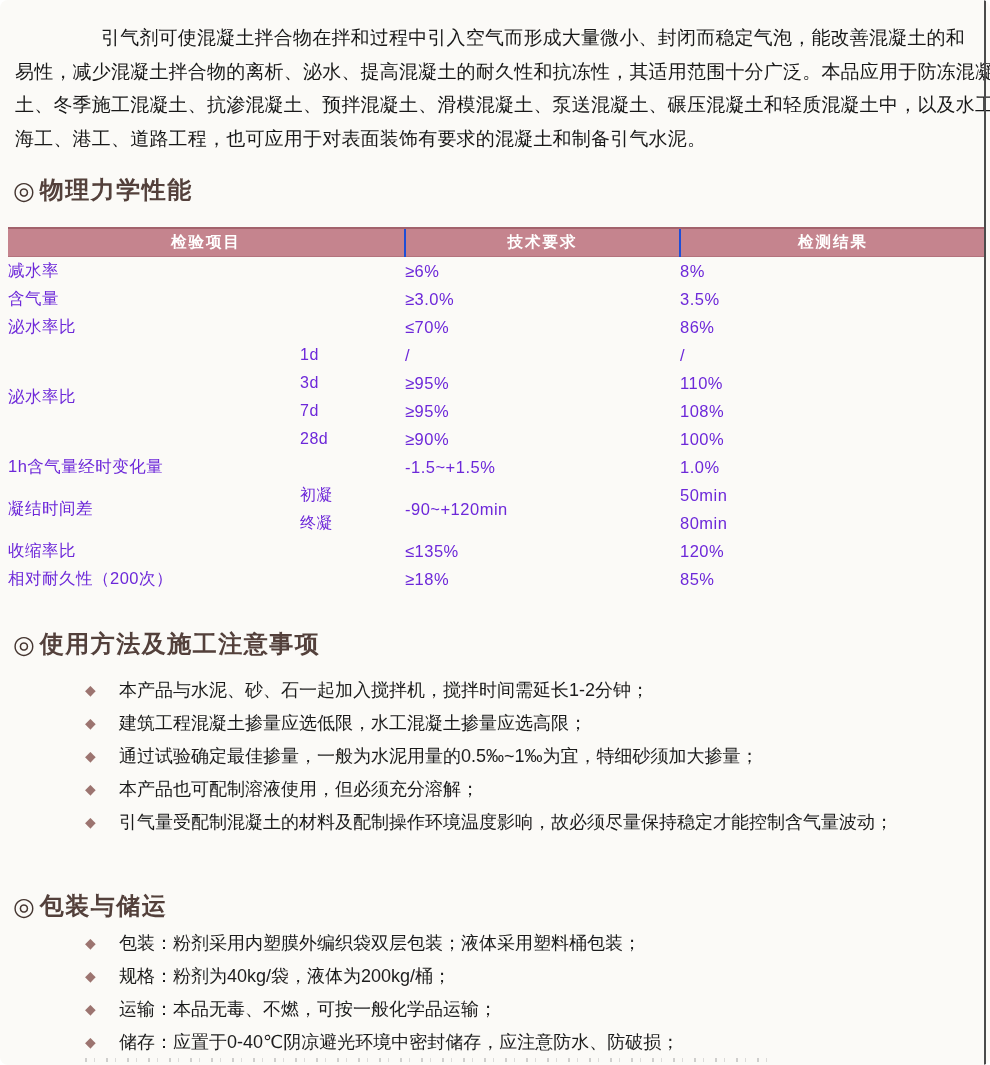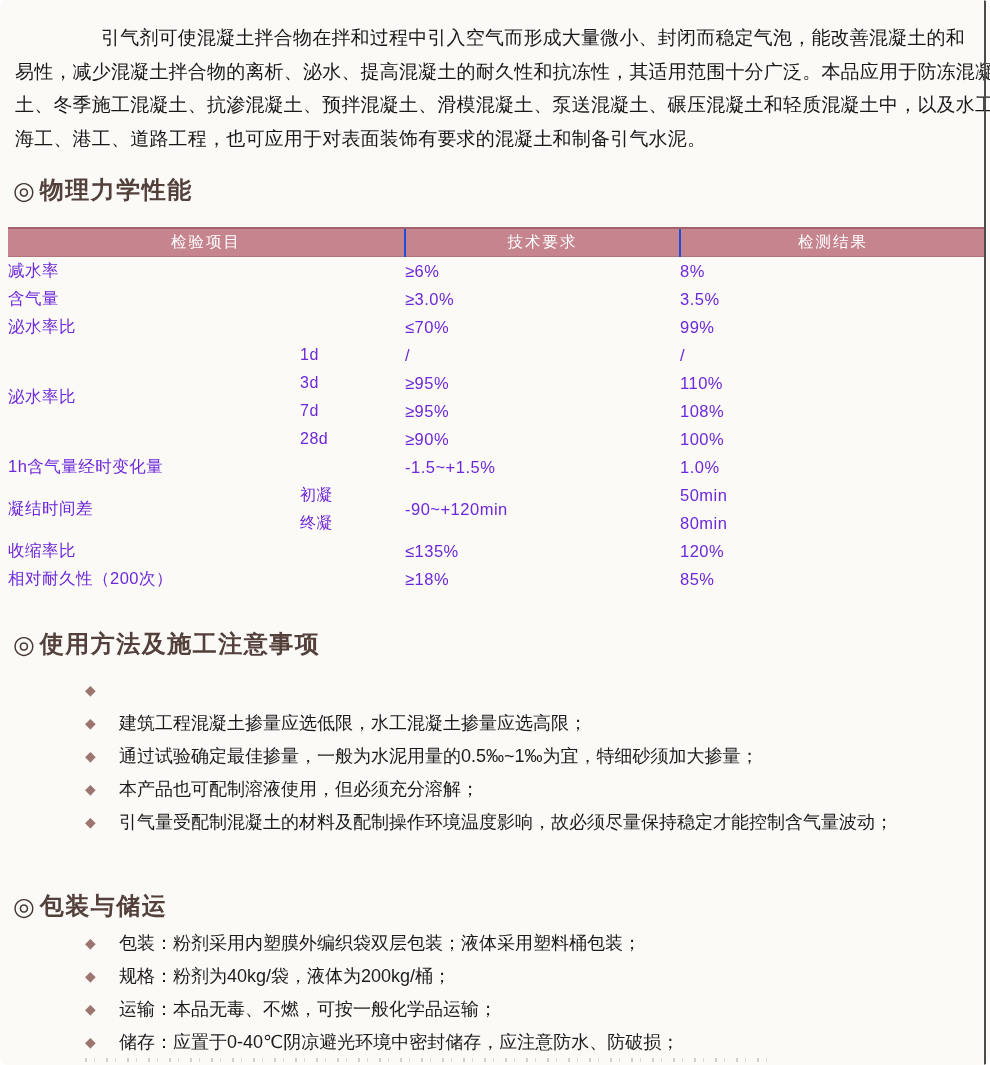--- a/index.html
+++ b/index.html
@@ -43,21 +43,21 @@
   }
   .t1 { top:174px; } .t2 { top:628px; } .t3 { top:890px; }
 
   
   .spec-table {
     position:absolute; left:8px; top:227px; width:977px;
     border-collapse:collapse; table-layout:fixed;
   }
   .spec-table thead th {
     background:var(--accent, #c5848e);
-    color:#ffffff; font-weight:normal; font-size:15.5px;
+    color:#ffffff; font-weight:bold; font-size:15.5px;
     height:27px; padding:0;
     border-top:2px solid var(--accent-dark, #a2626c);
     border-bottom:1px solid #b3737d;
     letter-spacing:2px;
   }
   .spec-table thead th + th { border-left:2px solid #1d4ed8; }
   .spec-table tbody td {
     text-align:left; vertical-align:middle;
     font-size:16.5px; height:28px; padding:0;
     color:#6d28d9; letter-spacing:0.5px;
@@ -128,21 +128,21 @@
         <td>8%</td>
       </tr>
       <tr>
         <td colspan="2">含气量</td>
         <td>≥3.0%</td>
         <td>3.5%</td>
       </tr>
       <tr>
         <td colspan="2">泌水率比</td>
         <td>≤70%</td>
-        <td>99%</td>
+        <td>86%</td>
       </tr>
       <tr>
         <td rowspan="4">泌水率比</td>
         <td class="c-sub">1d</td>
         <td>/</td>
         <td>/</td>
       </tr>
       <tr>
         <td class="c-sub">3d</td>
         <td>≥95%</td>
@@ -187,20 +187,21 @@
   </table>
 
   <h2 class="sec-title t2">
     <span class="marker">◎</span>
     <span>使用方法及施工注意事项</span>
   </h2>
 
   <ul class="bullets u-list">
     <li>
       <span class="diamond">◆</span>
+      <span>本产品与水泥、砂、石一起加入搅拌机，搅拌时间需延长1-2分钟；</span>
     </li>
     <li>
       <span class="diamond">◆</span>
       <span>建筑工程混凝土掺量应选低限，水工混凝土掺量应选高限；</span>
     </li>
     <li>
       <span class="diamond">◆</span>
       <span>通过试验确定最佳掺量，一般为水泥用量的0.5‰~1‰为宜，特细砂须加大掺量；</span>
     </li>
     <li>

